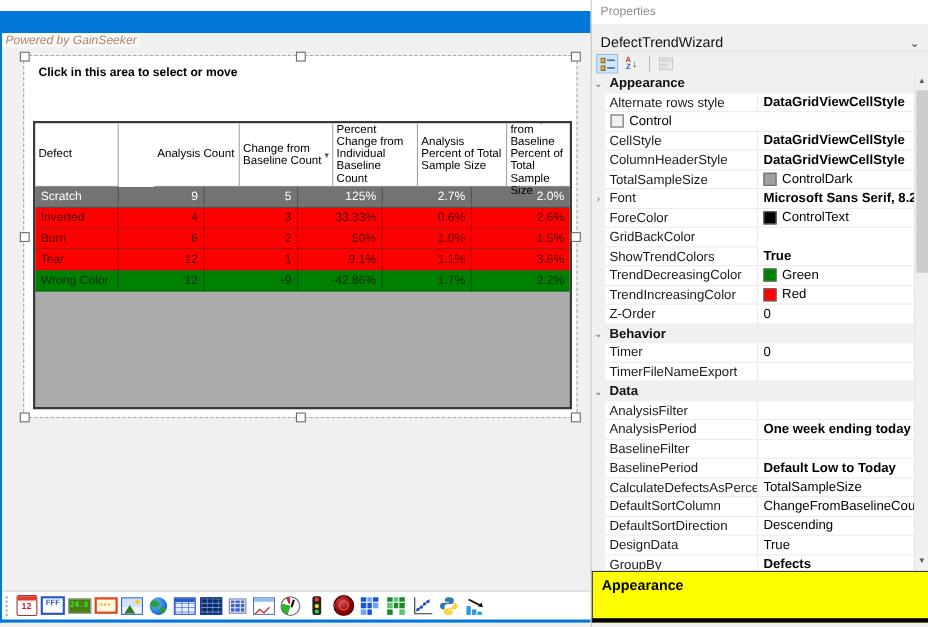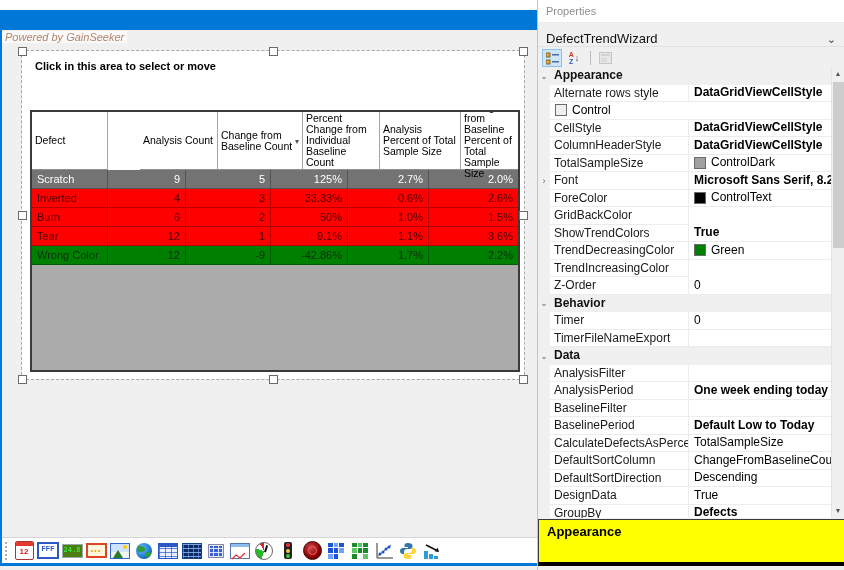--- a/index.html
+++ b/index.html
@@ -405,20 +405,24 @@
           <div class="gutter"></div>
           <div class="plabel">TrendDecreasingColor</div>
           <div class="pvalue">
             <div class="swatch" style="background: rgb(0, 128, 0);"></div>
             <span>Green</span>
           </div>
         </div>
         <div class="prow">
           <div class="gutter"></div>
           <div class="plabel">TrendIncreasingColor</div>
+          <div class="pvalue">
+            <div class="swatch" style="background: rgb(255, 0, 0);"></div>
+            <span>Red</span>
+          </div>
         </div>
         <div class="prow">
           <div class="gutter"></div>
           <div class="plabel">Z-Order</div>
           <div class="pvalue">
             <span>0</span>
           </div>
         </div>
         <div class="prow cat">
           <div class="gutter">⌄</div>

